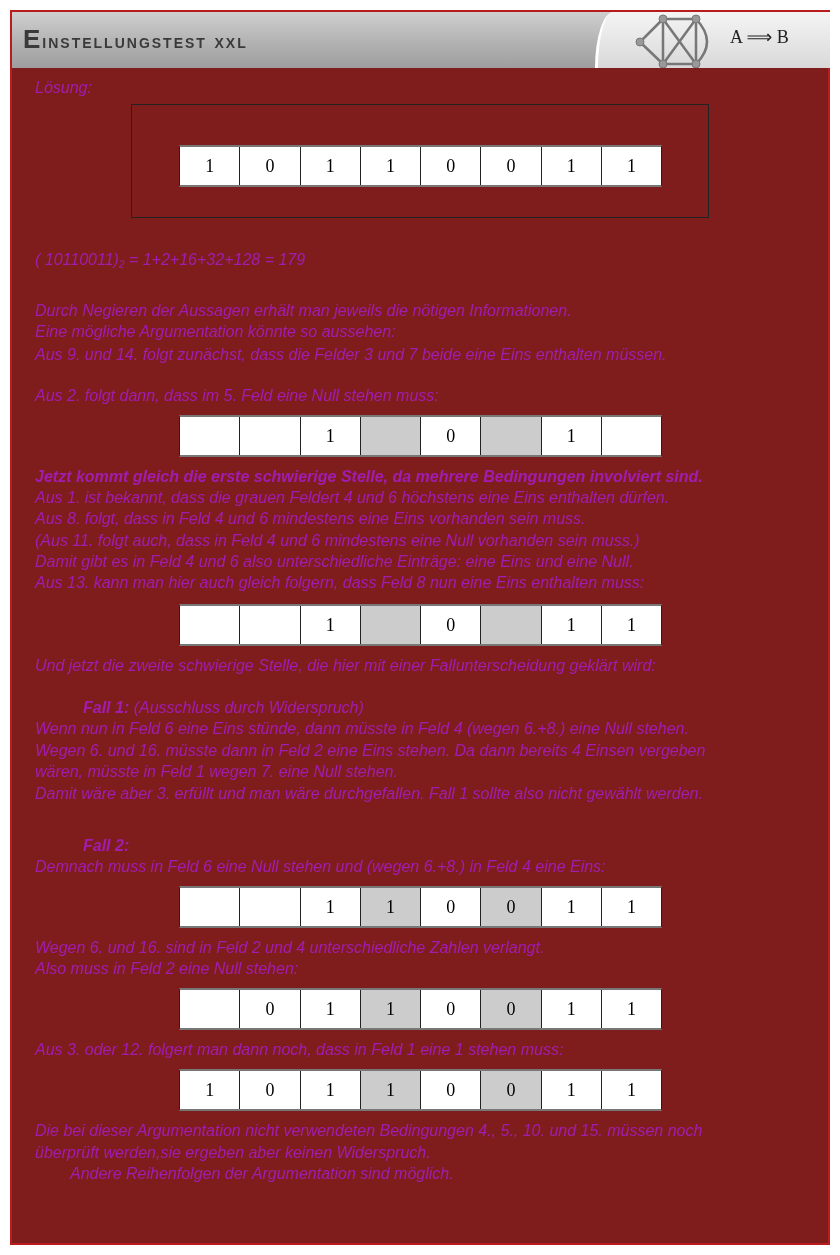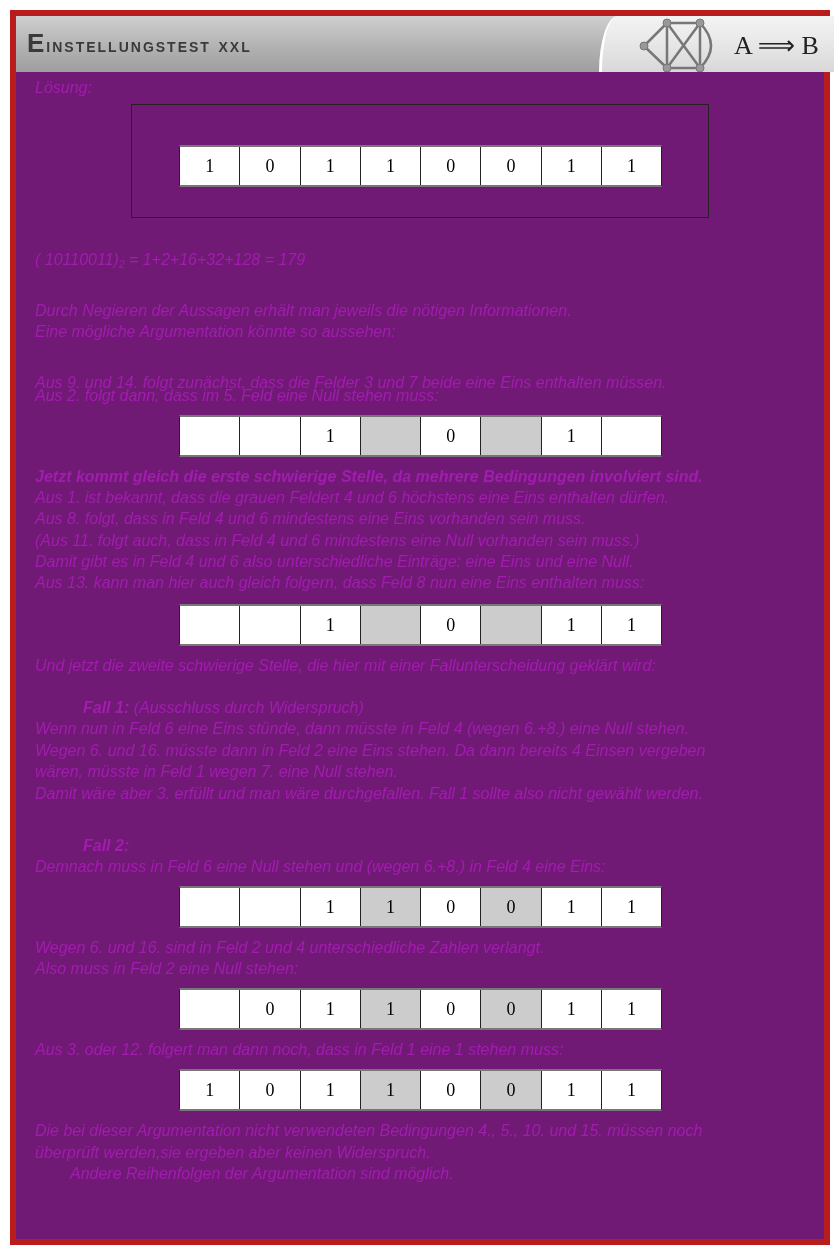--- a/index.html
+++ b/index.html
@@ -1,21 +1,21 @@
 <!DOCTYPE html>
 <html><head>
 <meta charset="utf-8">
 <style>
   * { box-sizing: border-box; margin: 0; padding: 0; }
   html, body { width: 840px; height: 1255px; background: #ffffff; overflow: hidden; }
   body { position: relative; font-family: "Liberation Sans", sans-serif; color: #000; }
 
   .frame {
     position: absolute; left: 10px; top: 10px; width: 820px; height: 1235px;
-    border: 6px solid #b91c1c; background: #701a75;
+    border: 2px solid #b91c1c; background: #7f1d1d;
   }
   .header {
     position: absolute; left: 0; top: 0; width: 818px; height: 56px;
     background: linear-gradient(to bottom, #cfcfcf 0%, #b2b2b2 55%, #9e9e9e 100%);
     overflow: hidden;
   }
   .header-right {
     position: absolute; left: 583px; top: 0; width: 240px; height: 56px;
     background: linear-gradient(to bottom, #f4f4f4 0%, #e4e4e4 60%, #d8d8d8 100%);
     border-left: 3px solid #ffffff;
@@ -24,21 +24,21 @@
   .title {
     position: absolute; left: 11px; top: 12px;
     font-family: "Liberation Sans", sans-serif; font-weight: bold;
     font-size: 20px; letter-spacing: 2px; color: #3a3a3a;
     font-variant: small-caps; text-transform: lowercase;
   }
   .title .big { font-size: 26px; text-transform: uppercase; }
   .logo-graph { position: absolute; left: 620px; top: 2px; width: 86px; height: 54px; }
   .logo-text {
     position: absolute; left: 718px; top: 14px;
-    font-family: "Liberation Serif", serif; font-size: 26px; color: #222;
+    font-family: "Liberation Serif", serif; font-size: 18px; color: #222;
   }
 
   .text {
     position: absolute; left: 35px; font-size: 16px; font-style: italic;
     line-height: 21px; white-space: nowrap; color: #a21caf;
   }
   .text b { font-weight: bold; margin-left: 48px; }
 
   .solution-box {
     position: absolute; left: 131px; top: 104px; width: 578px; height: 114px;
@@ -103,21 +103,21 @@
     <div class="bit">0</div>
     <div class="bit">1</div>
     <div class="bit">1</div>
   </div>
 
 <div class="text" style="top:249px;"><span>( 10110011)</span><sub>2</sub><span> = 1+2+16+32+128 = 179</span></div>
 
 <div class="text" style="top:300px;">Durch Negieren der Aussagen erhält man jeweils die nötigen Informationen.</div>
 <div class="text" style="top:321px;">Eine mögliche Argumentation könnte so aussehen:</div>
 
-<div class="text" style="top:372px;text-align:right;">Aus 9. und 14. folgt zunächst, dass die Felder 3 und 7 beide eine Eins enthalten müssen.</div>
+<div class="text" style="top:344px;text-align:right;">Aus 9. und 14. folgt zunächst, dass die Felder 3 und 7 beide eine Eins enthalten müssen.</div>
 <div class="text" style="top:385px;text-align:center;">Aus 2. folgt dann, dass im 5. Feld eine Null stehen muss:</div>
 
 <div class="bits" style="top:415px;">
     <div class="bit"></div>
     <div class="bit"></div>
     <div class="bit">1</div>
     <div class="bit gray"></div>
     <div class="bit">0</div>
     <div class="bit gray"></div>
     <div class="bit">1</div>

